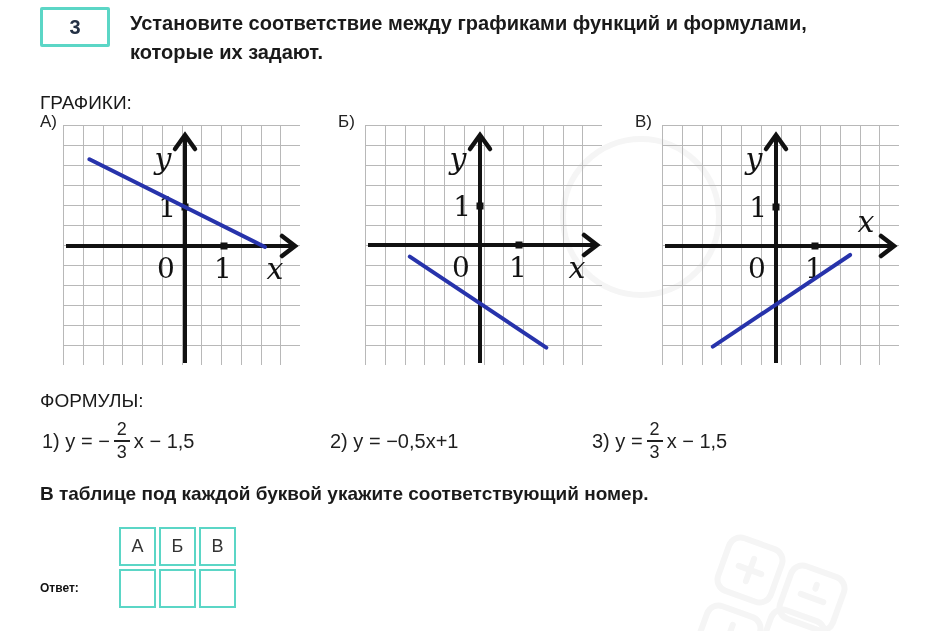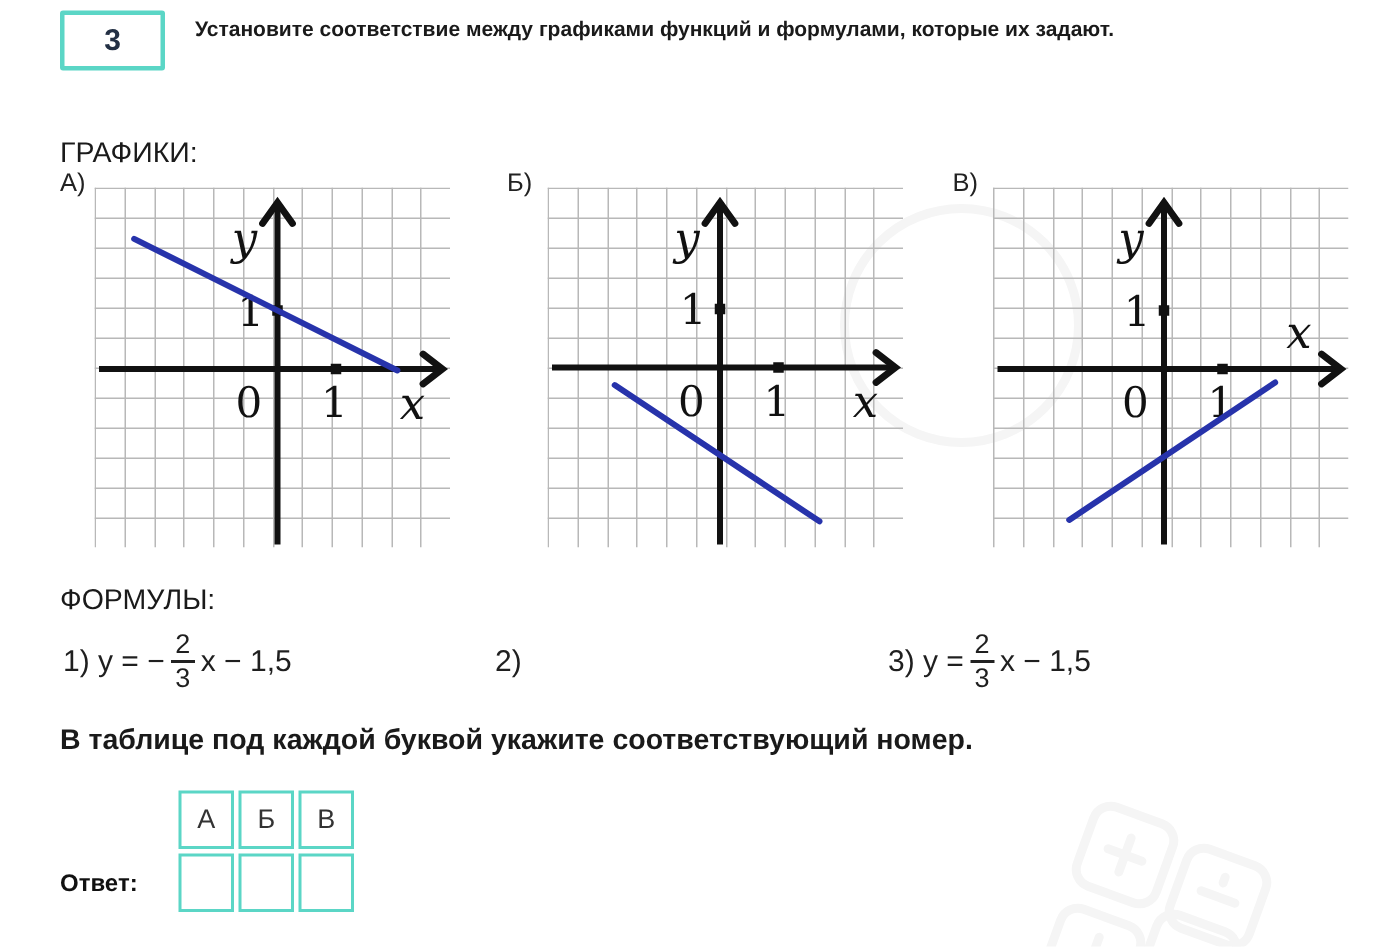--- a/index.html
+++ b/index.html
@@ -3,32 +3,32 @@
 <meta charset="utf-8">
 <style>
   html,body{margin:0;padding:0;}
   body{width:928px;height:631px;background:#ffffff;position:relative;overflow:hidden;
        font-family:"Liberation Sans", sans-serif;color:#1a1a1a;}
   .abs{position:absolute;}
   
   .badge{left:40px;top:7px;width:64px;height:34px;border:3px solid #5bd6c6;border-radius:2px;
          display:flex;align-items:center;justify-content:center;font-size:20px;font-weight:700;
          color:#233044;background:#fff;z-index:2;}
-  .title{left:130px;top:9px;width:700px;font-size:14px;font-weight:700;line-height:1.45;color:#1a1a1a;z-index:2;}
+  .title{left:130px;top:9px;width:700px;font-size:20px;font-weight:700;line-height:1.45;color:#1a1a1a;z-index:2;}
   .section-label{font-size:19px;color:#1a1a1a;z-index:2;}
   .panel-label{font-size:17px;color:#222;z-index:2;}
   svg.graph{z-index:1;}
   
   .formula{top:412px;height:58px;display:flex;align-items:center;font-size:20px;color:#1f1f1f;white-space:pre;z-index:2;}
   .frac{display:inline-flex;flex-direction:column;align-items:center;font-size:18px;line-height:1.15;
         margin:0 4px;vertical-align:middle;}
   .frac .den{border-top:2px solid #222;padding:0 3px;}
   .frac .num{padding:0 3px;}
   
-  .answer-label{left:40px;top:581px;font-size:16px;font-weight:700;color:#111;z-index:2;}
+  .answer-label{left:40px;top:581px;font-size:12px;font-weight:700;color:#111;z-index:2;}
   table.answer{left:116px;top:524px;border-collapse:separate;border-spacing:3px;z-index:2;position:absolute;}
   table.answer td{width:31px;height:33px;border:2px solid #5bd6c6;background:#fff;text-align:center;
                   vertical-align:middle;font-size:18px;color:#333;}
   
   .wm{z-index:0;pointer-events:none;}
   .wm-circle{left:560px;top:136px;width:150px;height:150px;border:6px solid #f5f5f5;border-radius:50%;}
 </style>
 </head>
 <body>
 
@@ -195,20 +195,21 @@
   <span>y = −</span>
   <span class="frac">
     <span class="num">2</span>
     <span class="den">3</span>
   </span>
   <span>x − 1,5</span>
 </div>
 
 <div class="abs formula" style="left:330px;">
   <span>2)</span><span> </span>
+  <span>y = −0,5x+1</span>
 </div>
 
 <div class="abs formula" style="left:592px;">
   <span>3)</span><span> </span>
   <span>y =</span>
   <span class="frac">
     <span class="num">2</span>
     <span class="den">3</span>
   </span>
   <span>x − 1,5</span>

